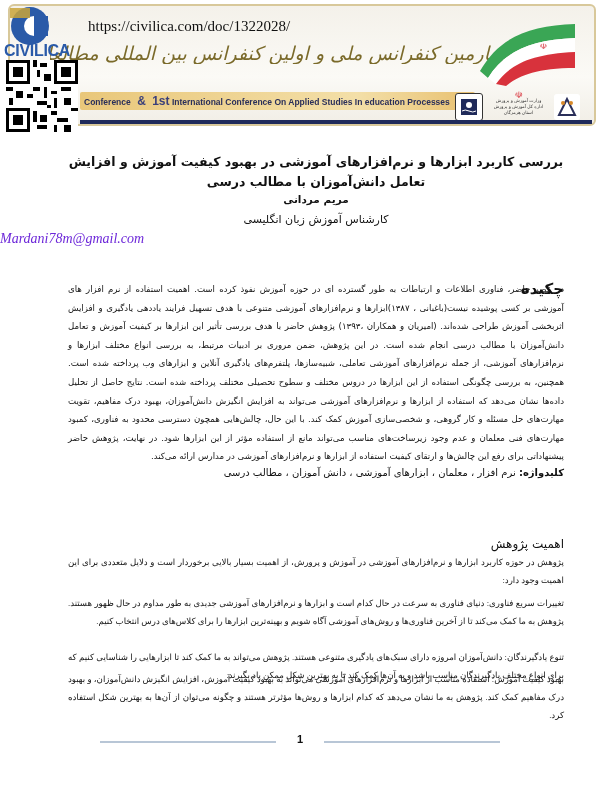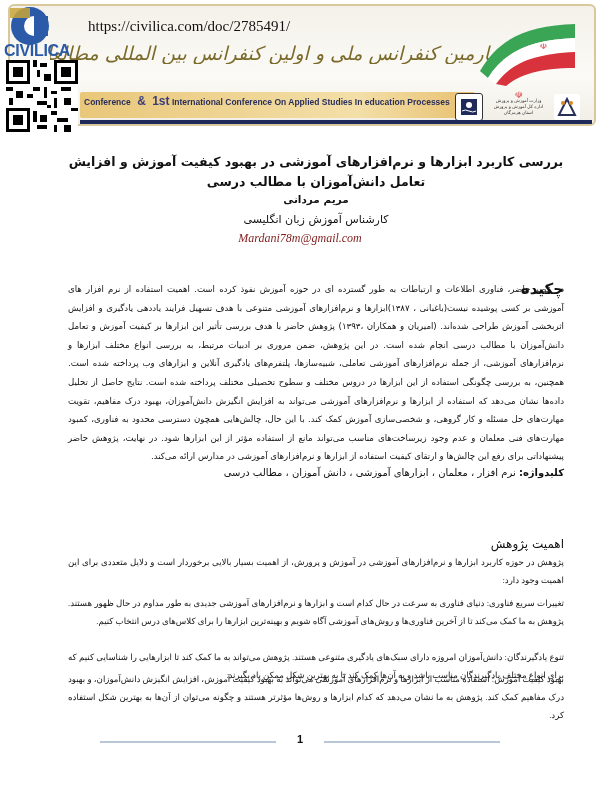--- a/index.html
+++ b/index.html
@@ -2,39 +2,39 @@
 <html><head>
   <meta charset="utf-8">
   <style>
     html, body { margin: 0; padding: 0; background: #ffffff; }
     body { width: 600px; height: 800px; position: relative; overflow: hidden; font-family: "DejaVu Sans", sans-serif; color: #111; }
 
     
     .banner { position: absolute; left: 8px; top: 4px; width: 588px; height: 122px; background: linear-gradient(180deg, #f4f1ea 0%, #fbfaf6 60%, #f1eee6 100%); border: 2px solid #d8c89a; border-radius: 6px; box-sizing: border-box; }
     .banner-bottom-bar { position: absolute; left: 80px; right: 8px; top: 120px; height: 4px; background: #1f2a5a; }
     .persian-title { position: absolute; left: 40px; top: 36px; width: 460px; direction: rtl; font-family: "DejaVu Serif", serif; font-size: 19px; font-style: italic; color: #7a6a2a; white-space: nowrap; overflow: hidden; }
-    .english-strip { position: absolute; left: 70px; top: 86px; width: 395px; height: 26px; background: linear-gradient(90deg, #e9c77a, #f3dfa8 70%, #e8c070); border-radius: 2px; font-family: "Liberation Sans", sans-serif; font-weight: bold; font-size: 8.5px; color: #2a2f5a; line-height: 18px; white-space: nowrap; overflow: hidden; padding-left: 4px; box-sizing: border-box; }
+    .english-strip { position: absolute; left: 70px; top: 86px; width: 395px; height: 18px; background: linear-gradient(90deg, #e9c77a, #f3dfa8 70%, #e8c070); border-radius: 2px; font-family: "Liberation Sans", sans-serif; font-weight: bold; font-size: 8.5px; color: #2a2f5a; line-height: 18px; white-space: nowrap; overflow: hidden; padding-left: 4px; box-sizing: border-box; }
     .english-strip .amp { color: #3a3f7a; font-size: 12px; margin: 0 4px; }
     .english-strip .ord { color: #3a3f7a; font-size: 12px; }
     .flag { position: absolute; right: 14px; top: 10px; width: 110px; height: 70px; }
     .logos { position: absolute; right: 14px; top: 84px; width: 125px; height: 34px; display: flex; justify-content: space-between; align-items: center; }
     .logo-box { width: 26px; height: 26px; border: 1px solid #333; border-radius: 3px; display: flex; align-items: center; justify-content: center; font-size: 5px; color: #333; background: #fff; }
     .logo-center { width: 56px; height: 30px; font-size: 4.5px; text-align: center; color: #333; line-height: 6px; direction: rtl; }
 
     .url { position: absolute; left: 88px; top: 18px; font-family: "Liberation Serif", serif; font-size: 15px; color: #111; }
     .civilica-logo { position: absolute; left: 4px; top: 4px; width: 52px; height: 52px; }
     .civilica-text { position: absolute; left: 4px; top: 42px; font-family: "Liberation Sans", sans-serif; font-size: 16px; font-weight: bold; color: #2a5aa8; letter-spacing: -0.3px; }
     .qr { position: absolute; left: 6px; top: 60px; width: 72px; height: 72px; background: #fff; }
 
     
     .doc { position: absolute; left: 36px; right: 36px; direction: rtl; text-align: right; margin-left: 32px; }
     .title { top: 152px; text-align: center; font-weight: bold; font-size: 12.5px; line-height: 20px; }
     .author { top: 193px; text-align: center; font-weight: bold; font-size: 10.5px; }
     .affil { top: 213px; text-align: center; font-size: 11px; }
-    .email { position: absolute; left: 0; right: 0; top: 231px; text-align: center; font-family: "Liberation Serif", serif; font-style: italic; font-size: 12px; color: #7f1d1d; }
+    .email { position: absolute; left: 0; right: 0; top: 231px; text-align: left; font-family: "Liberation Serif", serif; font-style: italic; font-size: 14px; color: #6d28d9; }
 
     .abs-heading { top: 280px; font-weight: bold; font-size: 15px; right: 36px; left: auto; width: 200px; }
     .abs-text { top: 280px; font-size: 8.6px; line-height: 18.6px; text-align: justify; text-align-last: right; }
     .keywords { top: 465px; font-size: 10px; line-height: 16px; }
     .keywords .kw-label { font-weight: bold; }
 
     .sec-heading { top: 537px; font-weight: normal; font-size: 12px; }
     .sec-p { font-size: 8.6px; line-height: 18px; text-align: justify; text-align-last: right; font-family: Liberation Serif, serif; }
     .p1 { top: 553px; }
     .p2 { top: 594px; }
@@ -89,21 +89,21 @@
 </div>
 <div class="banner-bottom-bar"></div>
 
 <svg class="civilica-logo" viewBox="0 0 52 52">
   <circle cx="26" cy="22" r="19" fill="#2a5aa8"></circle>
   <circle cx="30" cy="22" r="10" fill="#ffffff"></circle>
   <rect x="30" y="12" width="14" height="20" fill="#2a5aa8"></rect>
   <rect x="6" y="4" width="20" height="10" fill="#c9a43a" opacity="0.85"></rect>
 </svg>
 <div class="civilica-text">CIVILICA</div>
-<a class="url">https://civilica.com/doc/2785491/</a>
+<a class="url">https://civilica.com/doc/1322028/</a>
 
 <svg class="qr" viewBox="0 0 21 21" shape-rendering="crispEdges">
   <rect width="21" height="21" fill="#fff"></rect>
   <g fill="#000">
     <rect x="0" y="0" width="7" height="7"></rect>
       <rect x="1" y="1" width="5" height="5" fill="#fff"></rect>
       <rect x="2" y="2" width="3" height="3"></rect>
     <rect x="14" y="0" width="7" height="7"></rect>
       <rect x="15" y="1" width="5" height="5" fill="#fff"></rect>
       <rect x="16" y="2" width="3" height="3"></rect>

